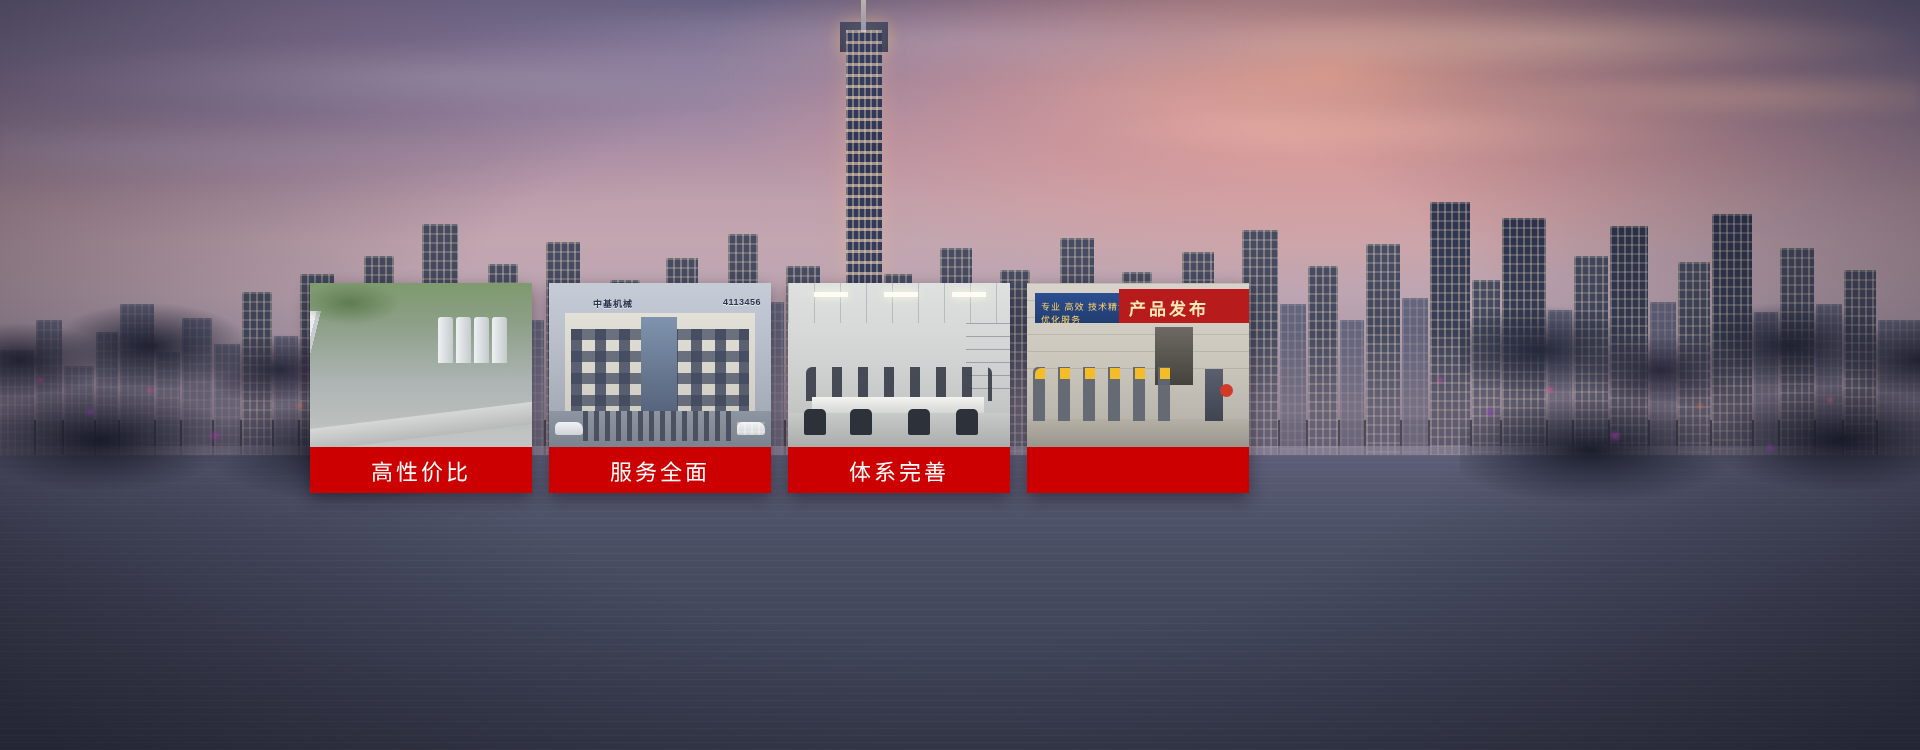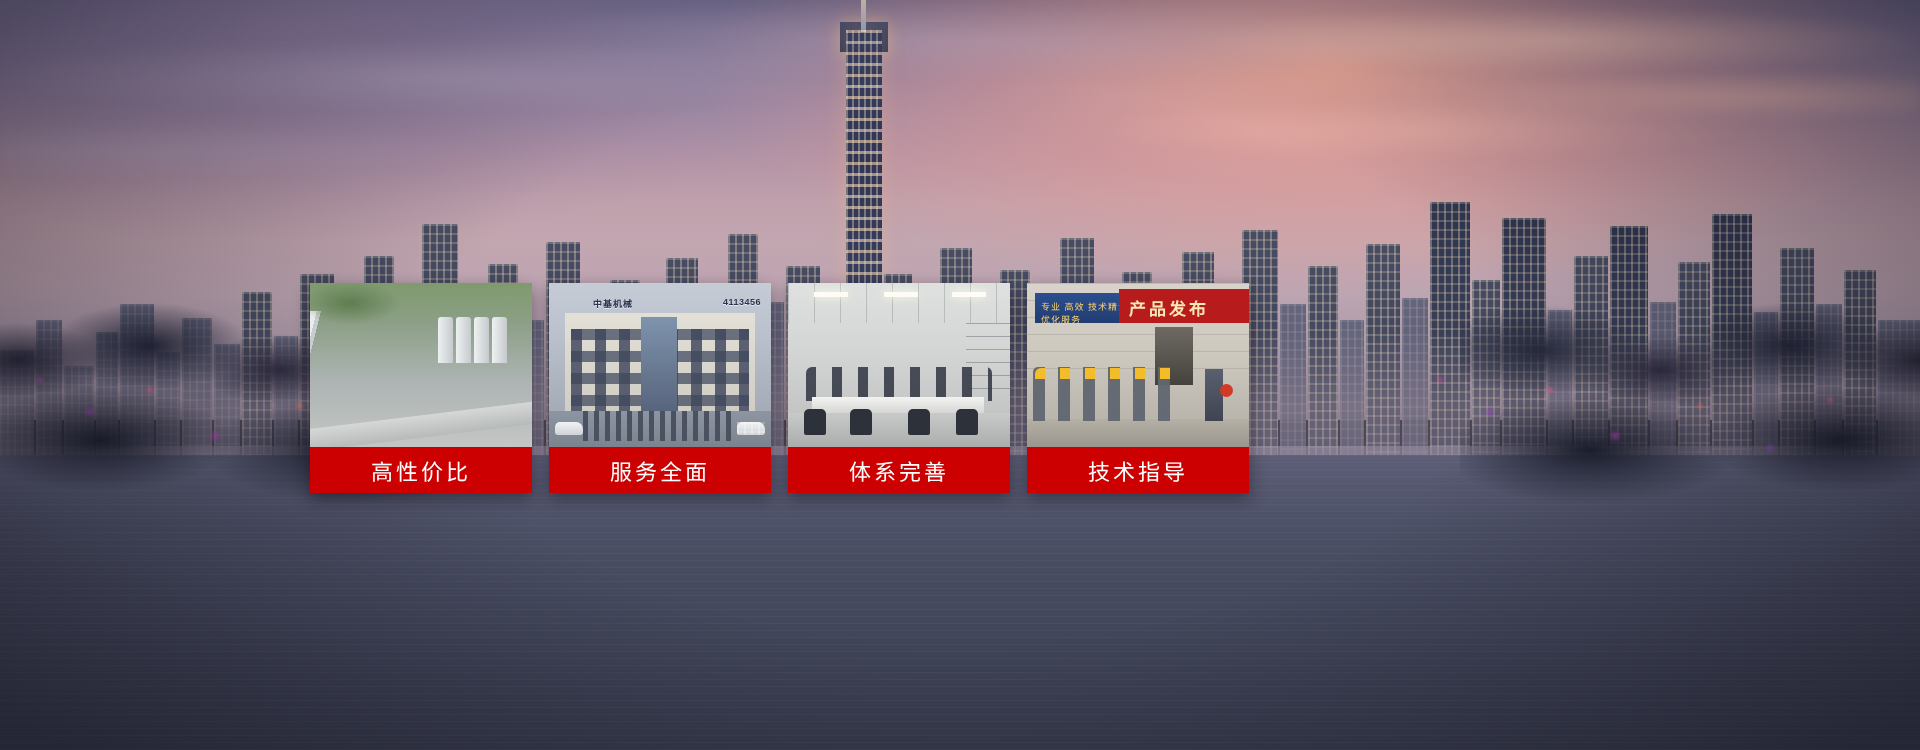--- a/index.html
+++ b/index.html
@@ -494,18 +494,17 @@
             <span>产品发布</span>
           </div>
           <div class="door"></div>
           <div class="floor"></div>
           <div class="workers"></div>
           <div class="helmets"></div>
           <div class="lead"></div>
           <div class="ball"></div>
           <div class="wm"></div>
         </div>
-        <div class="card-label">技术指导</div>
       </div>
 
     </div>
   </div>
 </div>
 
 </body></html>

